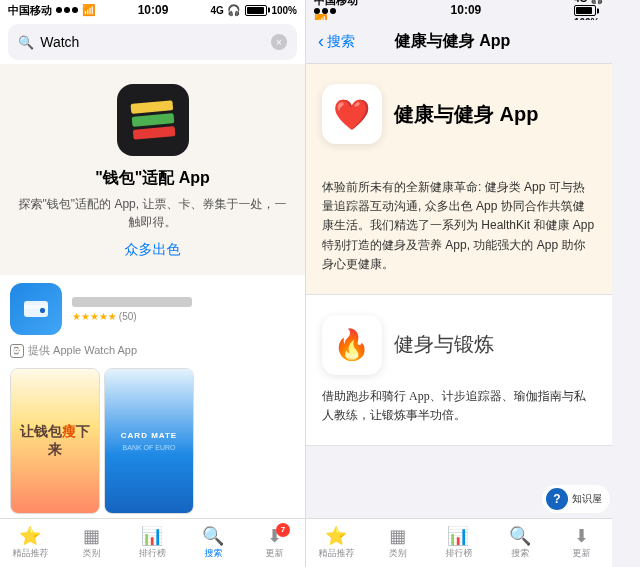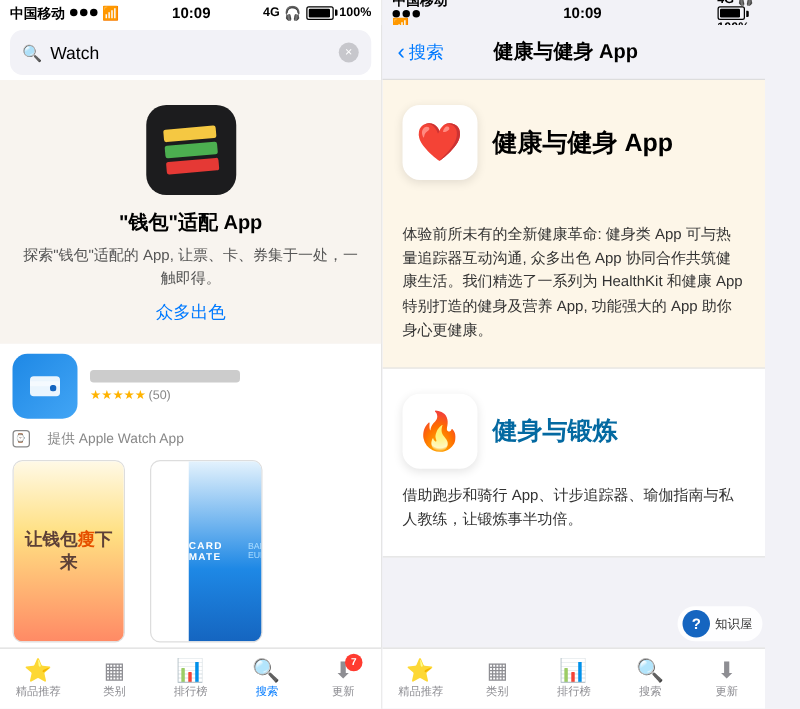--- a/index.html
+++ b/index.html
@@ -125,47 +125,47 @@
     .app-stars { display: flex; align-items: center; gap: 2px; font-size: 10px; color: #ffb300; }
     .app-get-btn {
       background: #e8f0fd; color: #007aff; font-size: 12px; font-weight: 600;
       padding: 5px 14px; border-radius: 14px; border: none; cursor: pointer;
     }
     .app-get-col { display: flex; flex-direction: column; align-items: center; gap: 2px; }
     .in-app-purchase { font-size: 9px; color: #888; }
 
     .apple-watch-notice {
       padding: 0 10px 6px;
-      display: flex; align-items: center; gap: 14px;
+      display: flex; align-items: center; gap: 4px;
     }
     .watch-icon {
       width: 14px; height: 14px; border: 1.5px solid #888; border-radius: 3px;
       display: flex; align-items: center; justify-content: center; font-size: 7px; color: #888;
     }
     .apple-watch-text { font-size: 11px; color: #888; }
 
     
     .screenshots-row {
-      display: flex; gap: 20px; padding: 4px 10px; overflow: hidden; flex-shrink: 0;
+      display: flex; gap: 4px; padding: 4px 10px; overflow: hidden; flex-shrink: 0;
       flex: 1;
     }
     .screenshot-thumb {
       width: 90px; flex-shrink: 0; border-radius: 8px; overflow: hidden;
       border: 1px solid #ddd;
     }
     .screenshot-img1 {
       width: 100%; height: 100%;
       background: linear-gradient(180deg, #fff9e6 0%, #ffe082 40%, #ff8a65 100%);
       display: flex; align-items: center; justify-content: center; font-size: 20px;
     }
     .screenshot-img2 {
       width: 100%; height: 100%;
       background: linear-gradient(180deg, #e3f2fd 0%, #1e88e5 60%, #1565c0 100%);
       display: flex; align-items: center; justify-content: center;
-      flex-direction: row; gap: 4px; margin-left: 30px;
+      flex-direction: column; gap: 4px;
     }
     .screenshot-img2 .card-mate-text { font-size: 8px; color: #fff; font-weight: 700; letter-spacing: 1px; }
     .screenshot-img2 .bank-text { font-size: 7px; color: #aadcff; }
 
     
     .tab-bar {
       height: 49px; background: #fff; border-top: 1px solid #ddd;
       display: flex; align-items: center;
     }
     .tab-item {
@@ -255,24 +255,24 @@
     }
     .fitness-header {
       display: flex; align-items: center; gap: 12px; margin-bottom: 12px;
     }
     .fitness-icon {
       width: 60px; height: 60px; background: #fff; border-radius: 14px;
       display: flex; align-items: center; justify-content: center;
       box-shadow: 0 2px 8px rgba(0,0,0,0.1); flex-shrink: 0;
     }
     .fitness-flame { font-size: 30px; }
-    .fitness-title { font-size: 20px; font-weight: 700; color: #0369a1; }
+    .fitness-title { font-size: 20px; font-weight: 400; color: #404040; }
 
     .fitness-desc {
-      font-size: 12px; color: #333; line-height: 1.6;
+      font-size: 12px; color: #333; line-height: 1.6; font-family: Liberation Serif, serif;
     }
 
     
     .watermark {
       position: absolute;
       bottom: 54px;
       right: 2px;
       display: flex; align-items: center; gap: 4px;
       background: rgba(255,255,255,0.9);
       border-radius: 16px;

